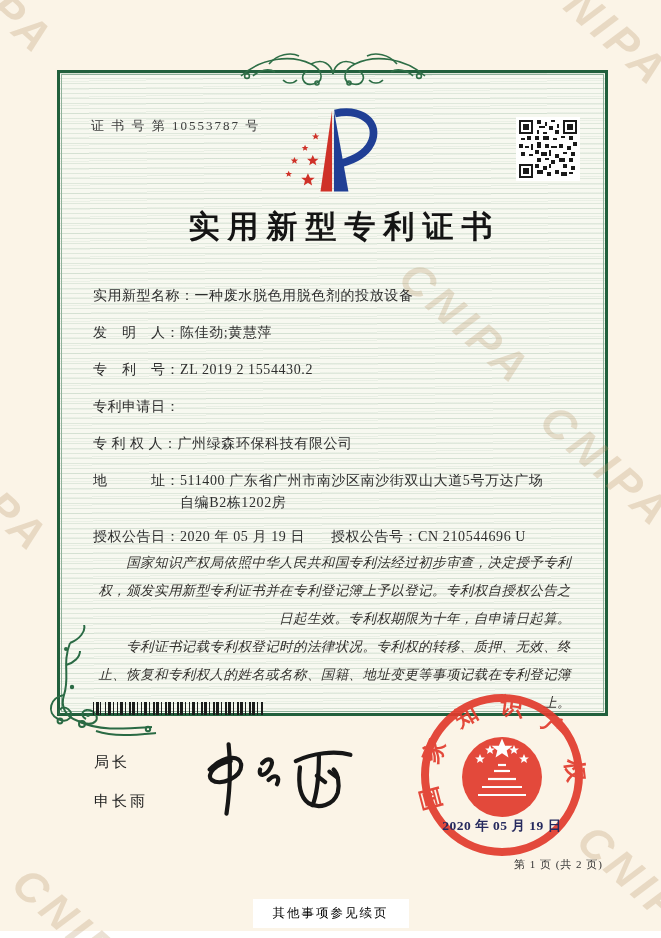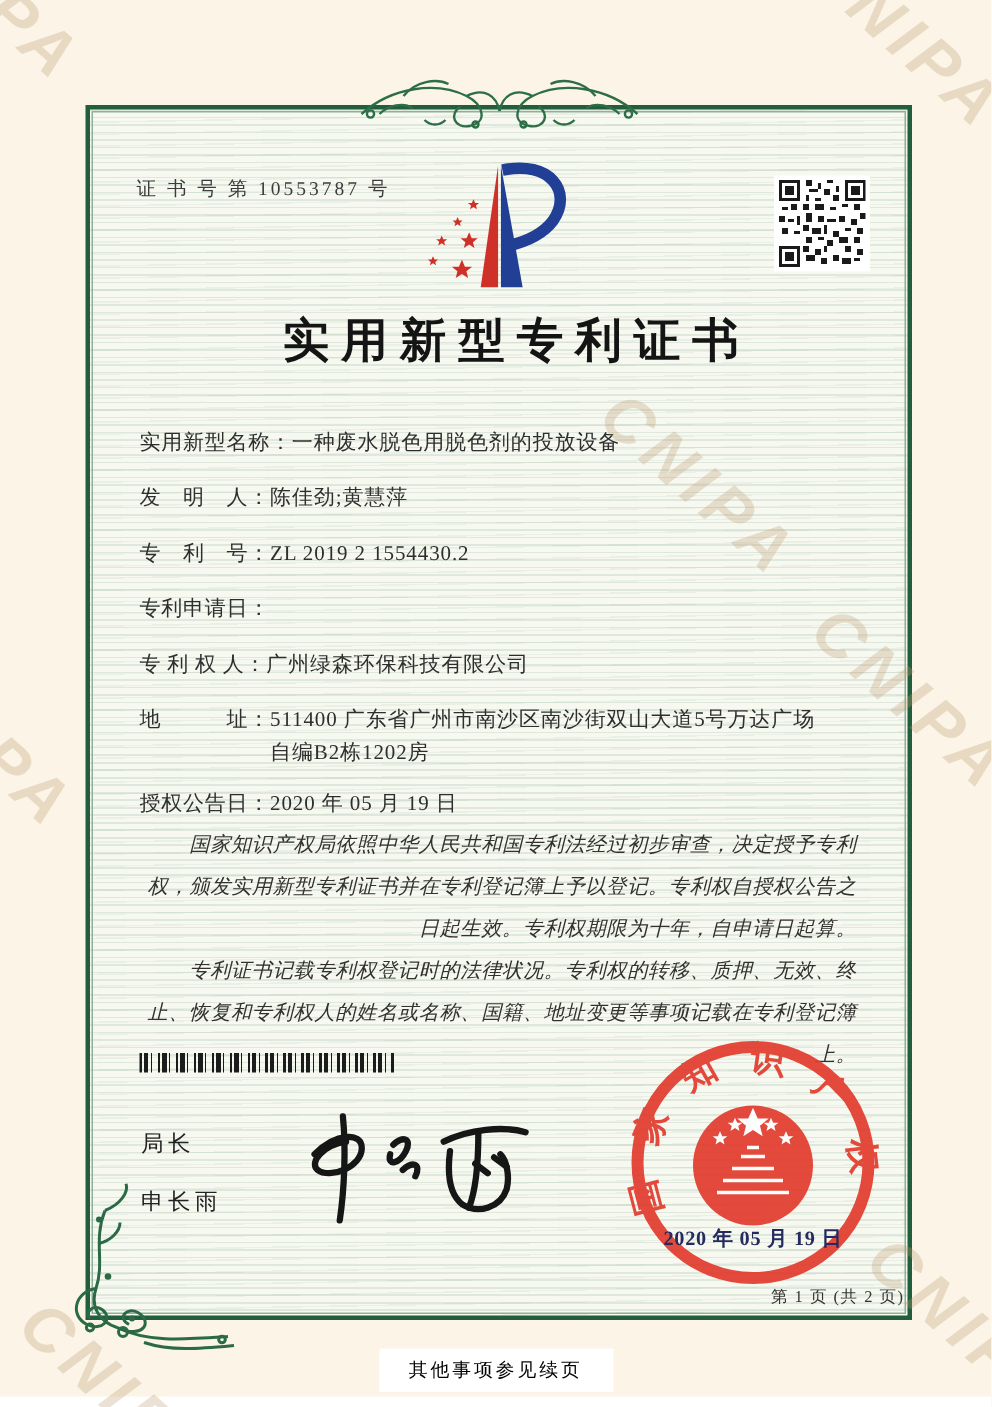--- a/index.html
+++ b/index.html
@@ -5,21 +5,21 @@
   html,body{margin:0;padding:0;}
   body{font-family:"Liberation Serif","DejaVu Serif",serif;}
   .page{position:relative;width:661px;height:938px;background:#fbf4e7;overflow:hidden;}
 
   
   .wm{position:absolute;width:190px;font-family:"Liberation Sans","DejaVu Sans",sans-serif;
       font-weight:700;font-style:italic;font-size:44px;line-height:1;letter-spacing:5px;
       color:rgba(188,157,111,0.30);transform:rotate(42deg);pointer-events:none;z-index:3;}
 
   
-  .frame{position:absolute;left:57px;top:70px;width:551px;height:810px;box-sizing:border-box;
+  .frame{position:absolute;left:57px;top:70px;width:551px;height:646px;box-sizing:border-box;
       border:3px solid #215f3c;background:#f7f8f0;
       background-image:repeating-linear-gradient(180deg,rgba(124,166,136,0.20) 0 1px,rgba(0,0,0,0) 1px 5px),
                        repeating-linear-gradient(179deg,rgba(124,166,136,0.10) 0 1px,rgba(0,0,0,0) 1px 8px);
       z-index:1;}
   .frame-inner{position:absolute;inset:1px;border:1px solid #8fb09a;pointer-events:none;}
 
   .cert-no{position:absolute;left:31px;top:44px;font-size:13px;letter-spacing:2px;color:#3c3c3c;}
   .qr{position:absolute;right:25px;top:44px;width:58px;height:58px;background:#fff;padding:3px;}
   .logo{position:absolute;left:50%;top:30px;transform:translateX(-50%);width:106px;height:96px;}
 
@@ -160,20 +160,23 @@
       <div class="frow" style="margin-bottom:12px">
         <span class="flabel">地　　　址：</span>
         <span class="fvalue">
           <div>511400 广东省广州市南沙区南沙街双山大道5号万达广场</div>
           <div>自编B2栋1202房</div>
         </span>
       </div>
       <div class="grant-row">
         <span>
           <span class="flabel">授权公告日：</span><span class="fvalue">2020 年 05 月 19 日</span>
+        </span>
+        <span>
+          <span class="flabel">授权公告号：</span><span class="fvalue">CN 210544696 U</span>
         </span>
       </div>
     </div>
 
     <div class="legal">
       <p>国家知识产权局依照中华人民共和国专利法经过初步审查，决定授予专利权，颁发实用新型专利证书并在专利登记簿上予以登记。专利权自授权公告之日起生效。专利权期限为十年，自申请日起算。</p>
       <p>专利证书记载专利权登记时的法律状况。专利权的转移、质押、无效、终止、恢复和专利权人的姓名或名称、国籍、地址变更等事项记载在专利登记簿上。</p>
     </div>
 
     <div class="barcode"></div>

